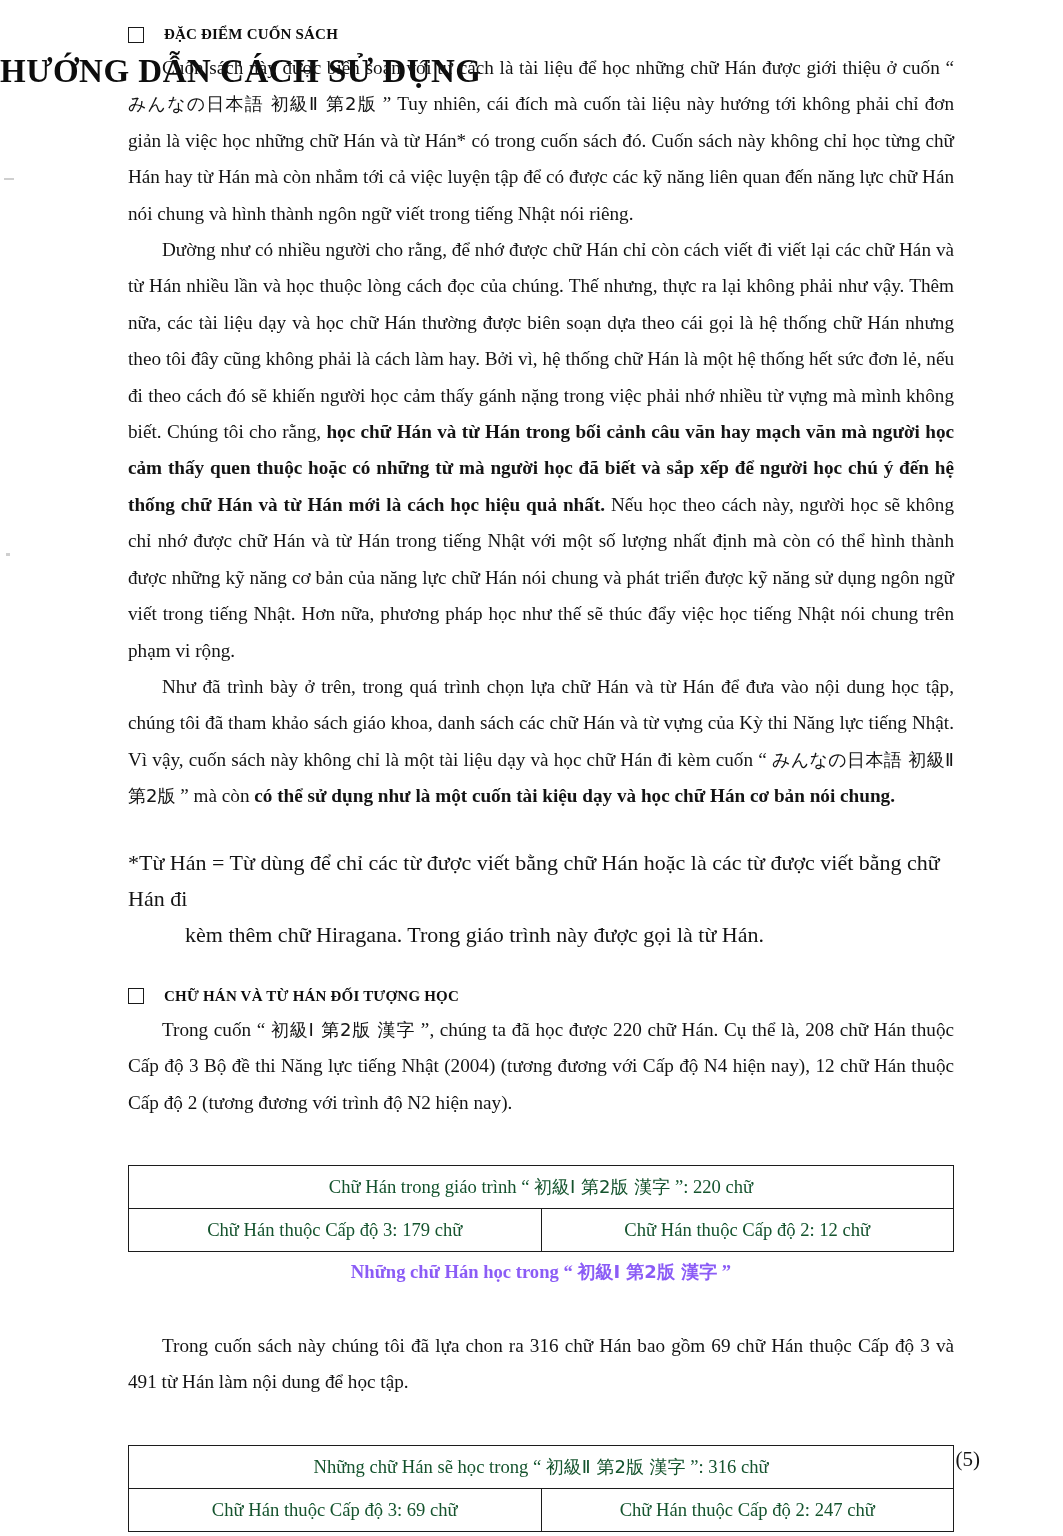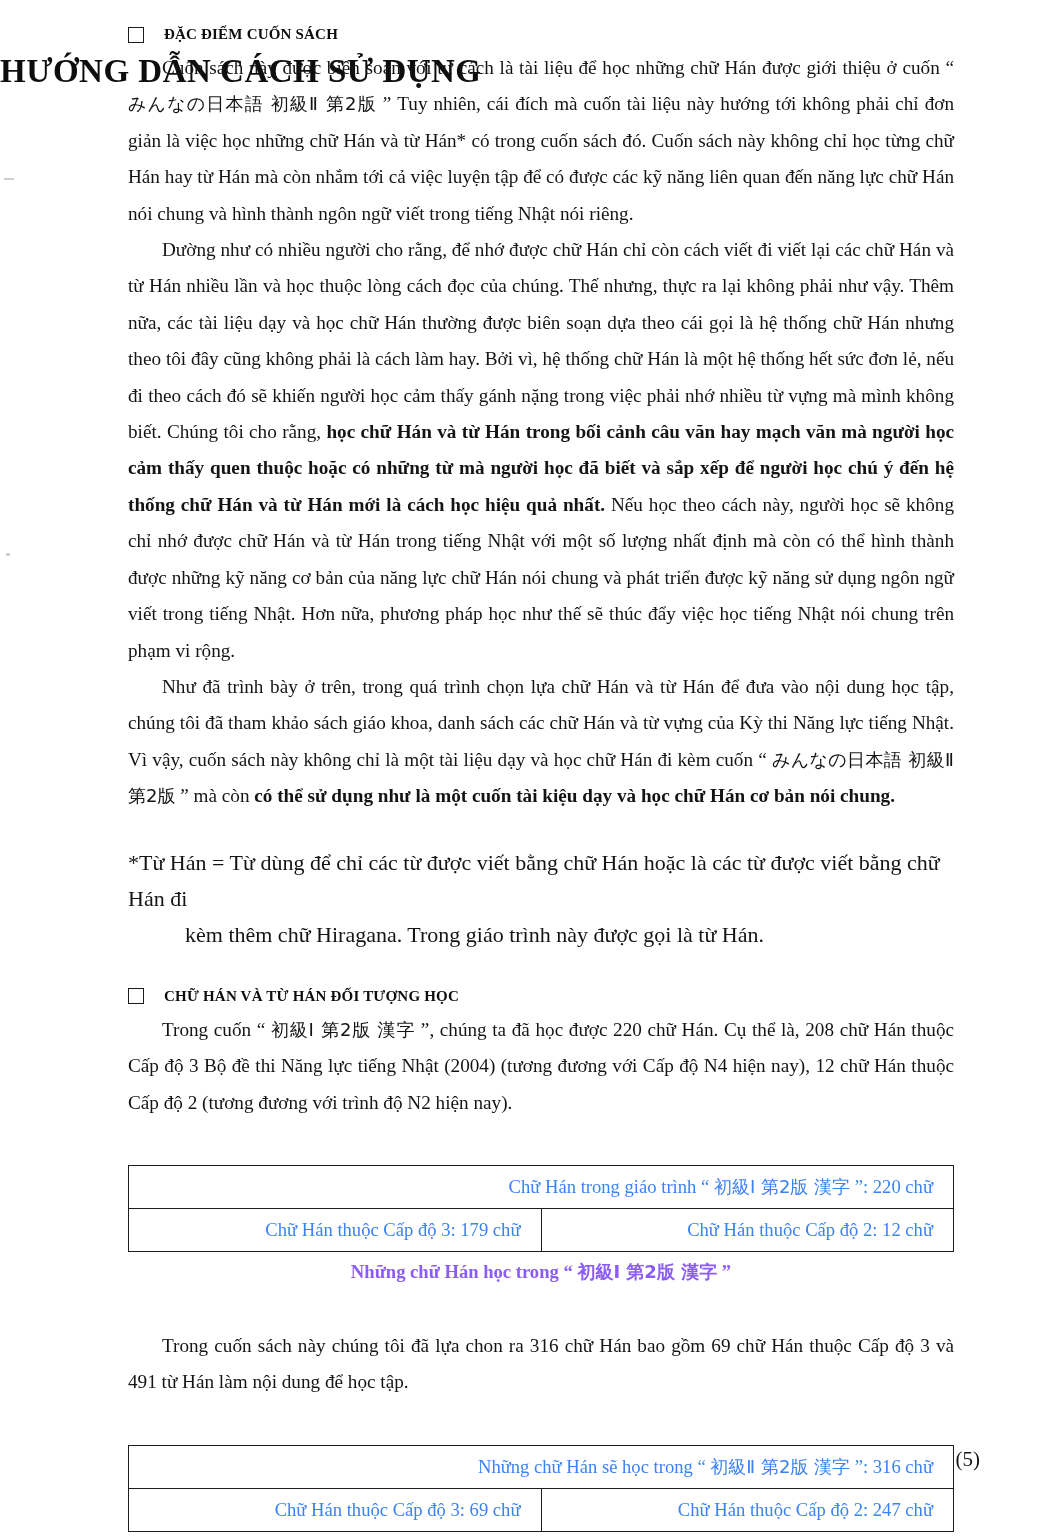--- a/index.html
+++ b/index.html
@@ -99,25 +99,25 @@
 
   
   table.kanji-table {
     border-collapse: collapse;
     width: 826px;
     margin: 0;
     table-layout: fixed;
   }
   table.kanji-table td {
     border: 1.7px solid #1c1c1c;
-    text-align: right;
+    text-align: center;
     font-size: 18.6px;
     height: 38px;
     padding: 2px 20px;
-    color: #3b82f6;
+    color: #14532d;
   }
   .table-caption {
     text-align: center;
     font-weight: bold;
     font-size: 18.6px;
     margin-top: 8px;
     color: #8b5cf6;
   }
 
   

